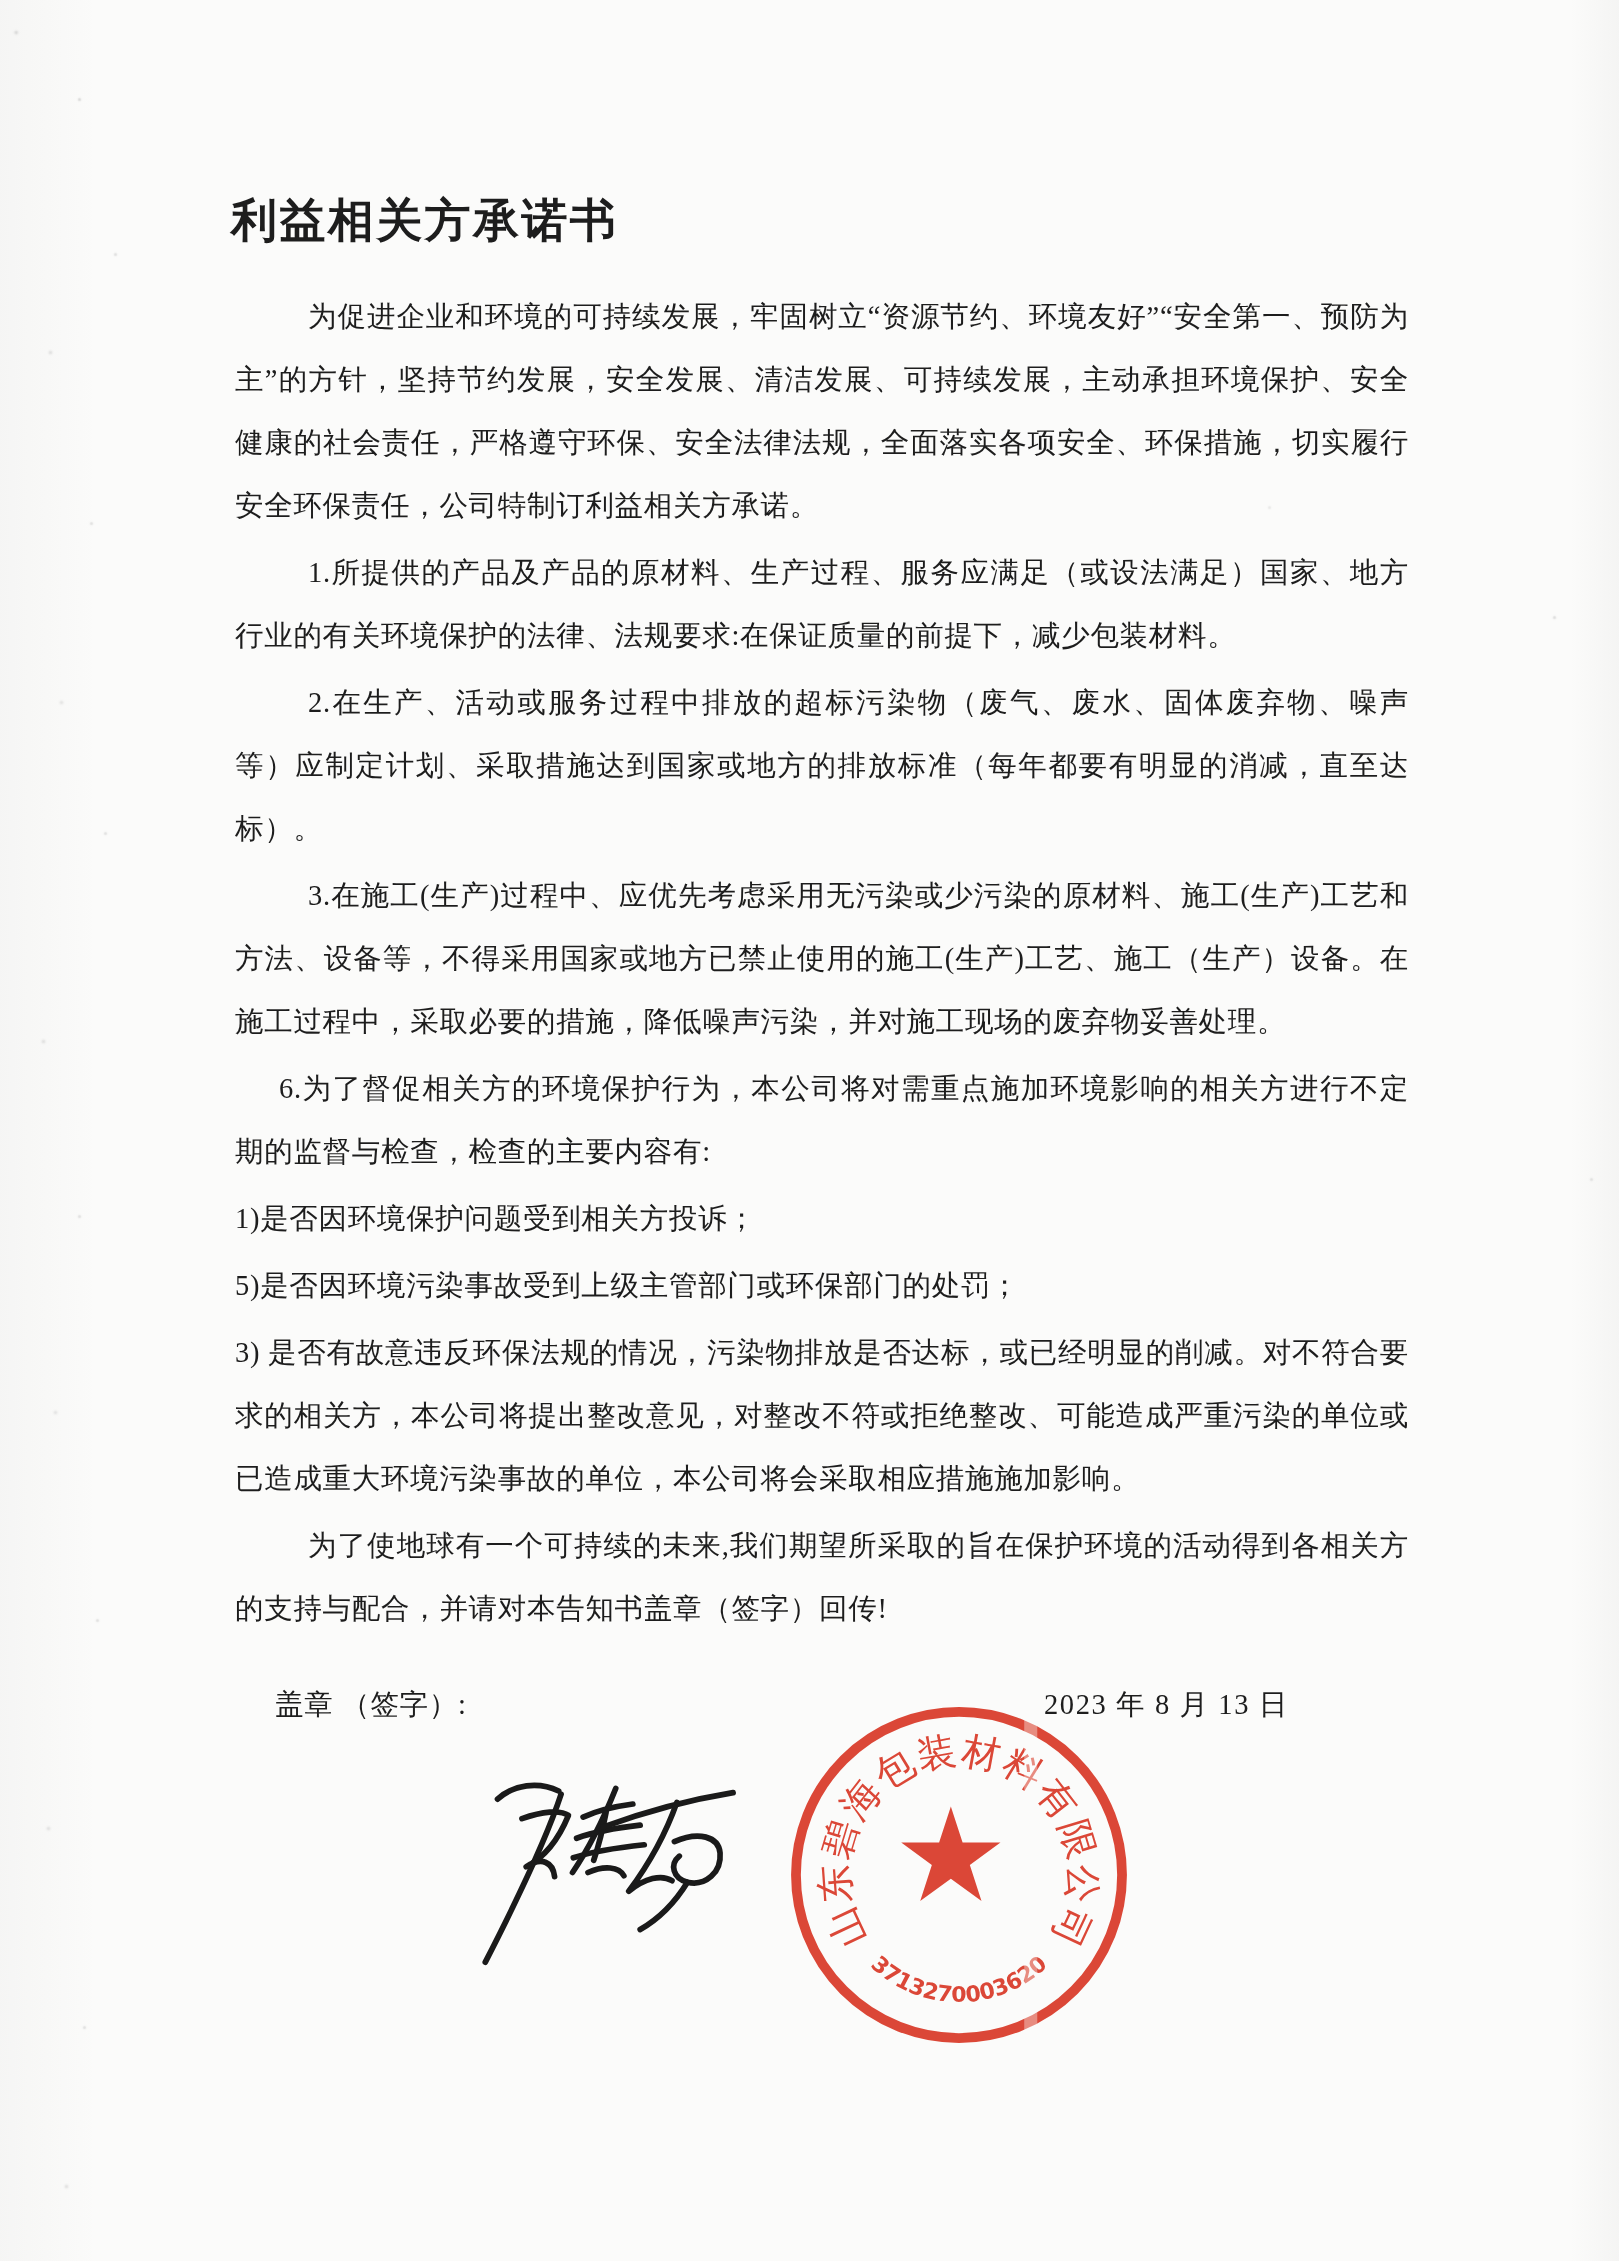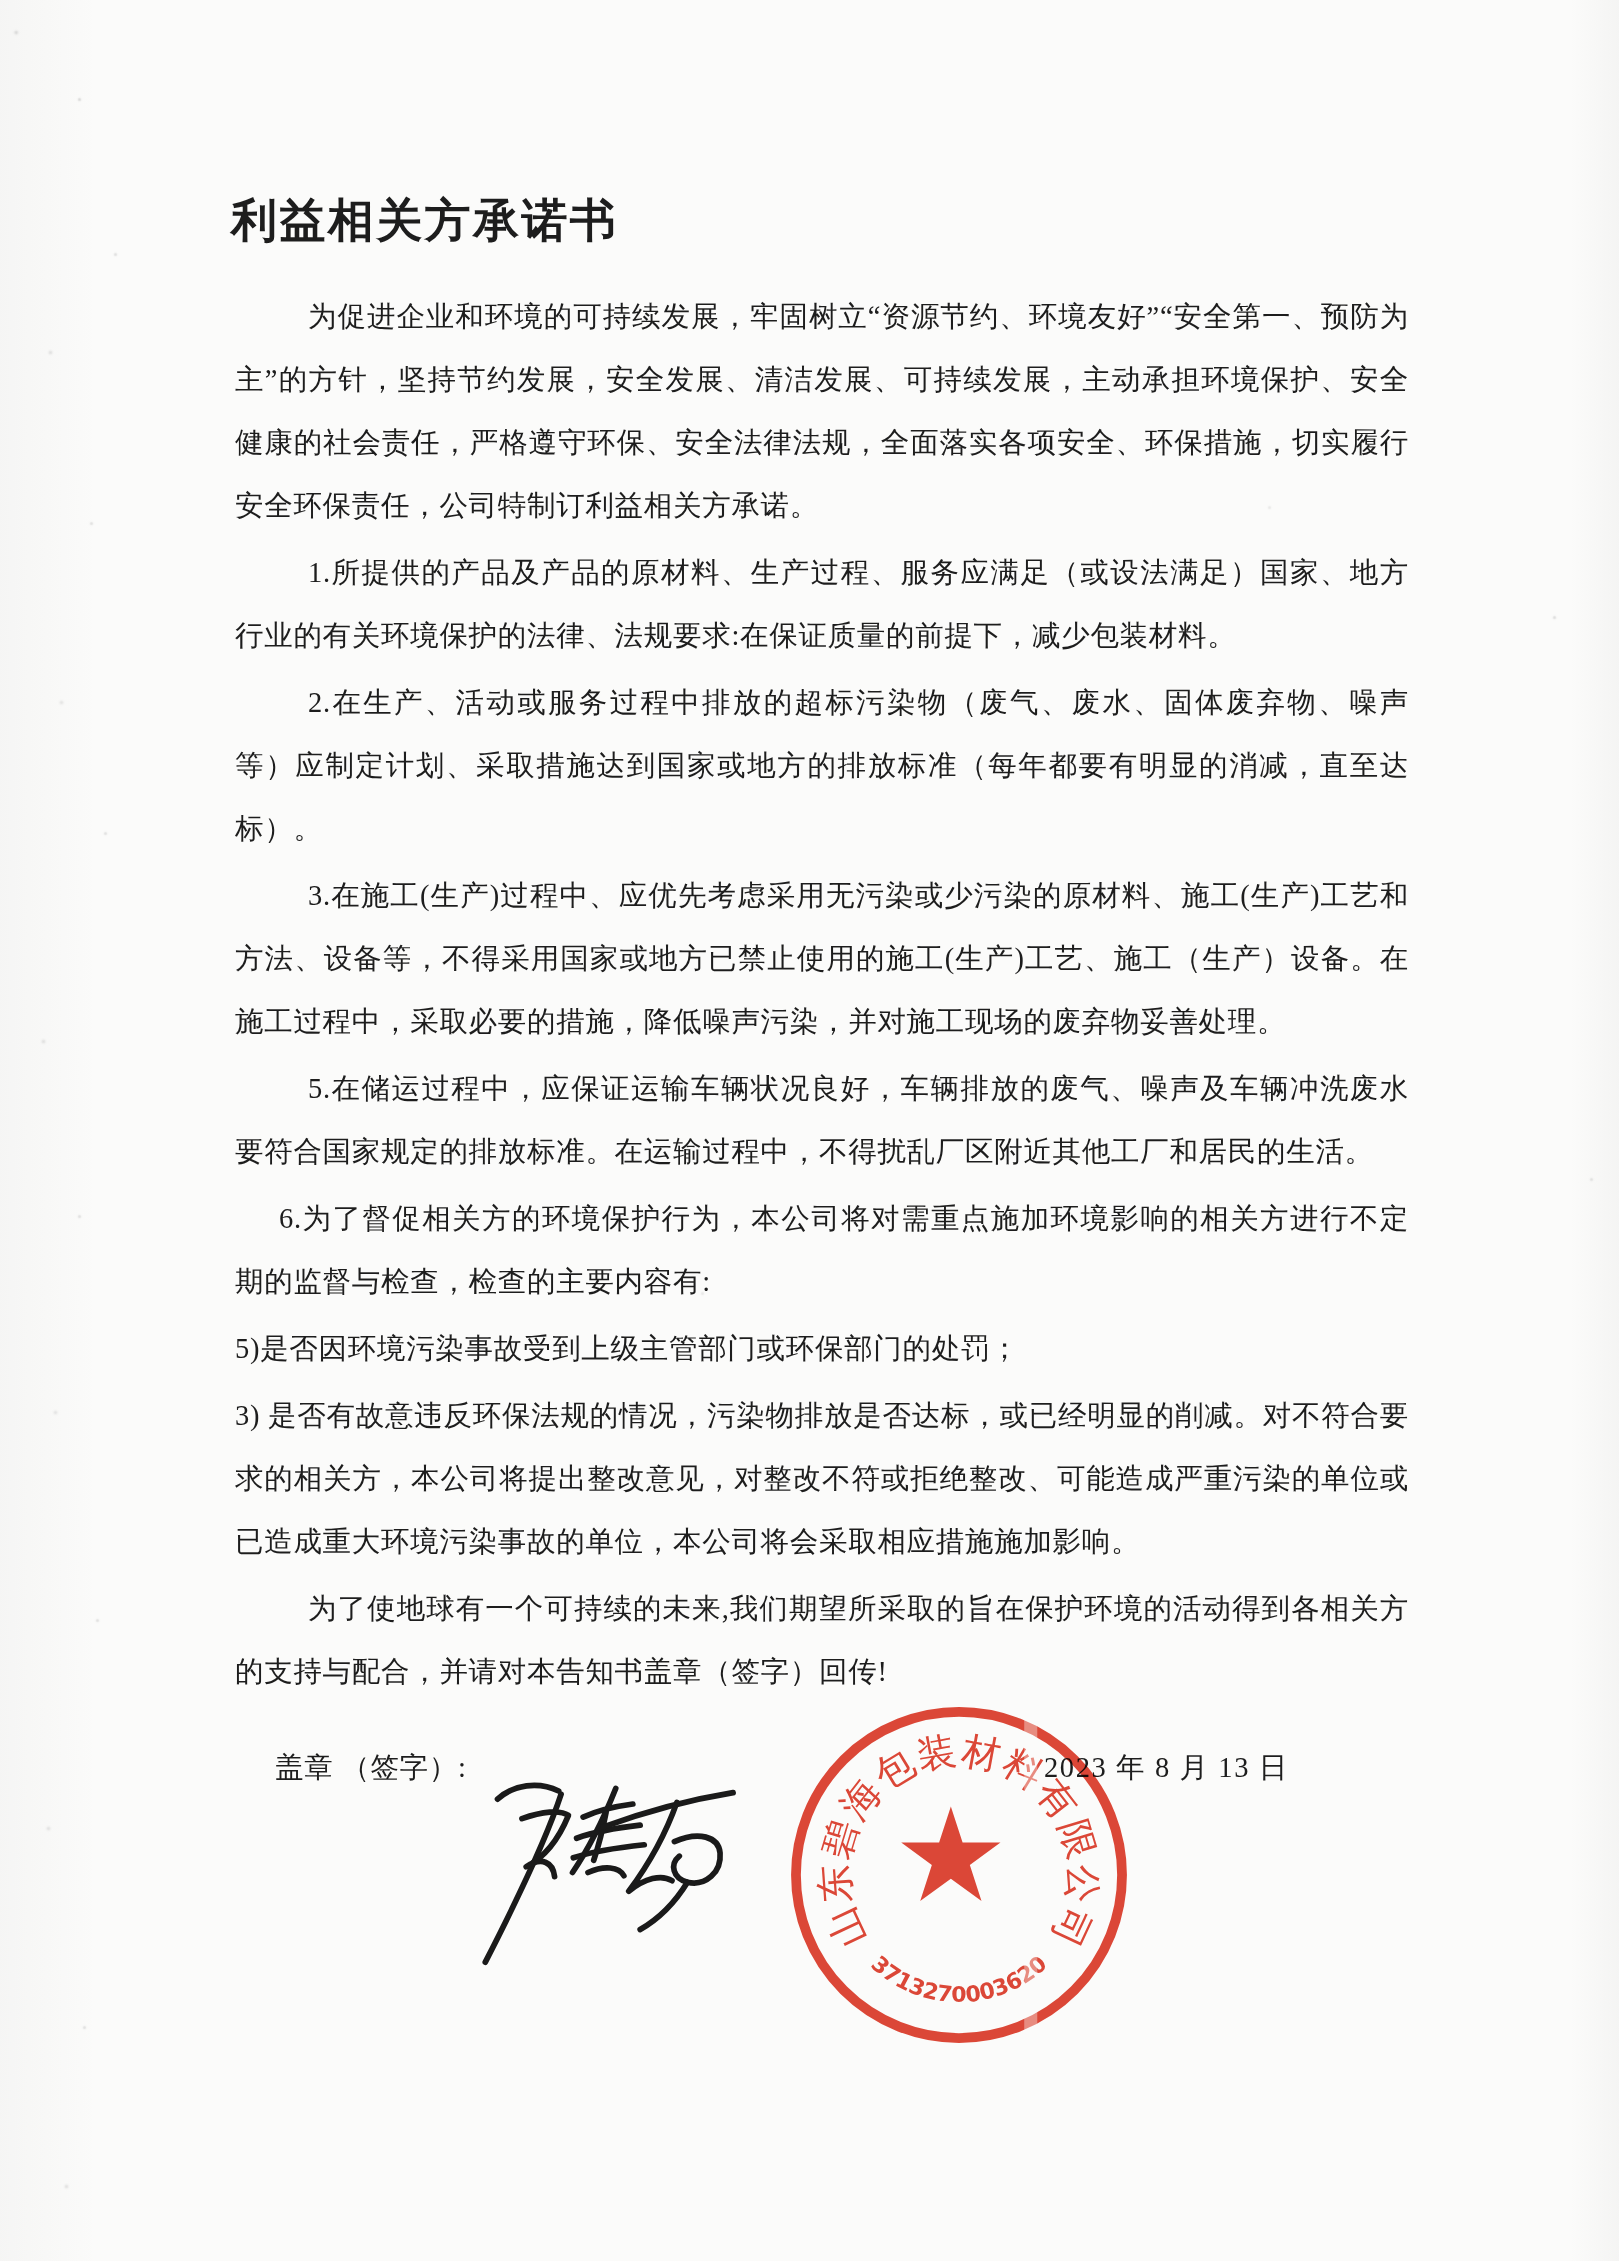--- a/index.html
+++ b/index.html
@@ -93,22 +93,22 @@
 <div id="paper"></div>
 <div id="speckles"></div>
 
 <div id="content">
   <h1 class="doc-title">利益相关方承诺书</h1>
 
   <p class="para indent-lg">为促进企业和环境的可持续发展，牢固树立“资源节约、环境友好”“安全第一、预防为主”的方针，坚持节约发展，安全发展、清洁发展、可持续发展，主动承担环境保护、安全健康的社会责任，严格遵守环保、安全法律法规，全面落实各项安全、环保措施，切实履行安全环保责任，公司特制订利益相关方承诺。</p>
   <p class="para indent-lg">1.所提供的产品及产品的原材料、生产过程、服务应满足（或设法满足）国家、地方行业的有关环境保护的法律、法规要求:在保证质量的前提下，减少包装材料。</p>
   <p class="para indent-lg">2.在生产、活动或服务过程中排放的超标污染物（废气、废水、固体废弃物、噪声等）应制定计划、采取措施达到国家或地方的排放标准（每年都要有明显的消减，直至达标）。</p>
   <p class="para indent-lg">3.在施工(生产)过程中、应优先考虑采用无污染或少污染的原材料、施工(生产)工艺和方法、设备等，不得采用国家或地方已禁止使用的施工(生产)工艺、施工（生产）设备。在施工过程中，采取必要的措施，降低噪声污染，并对施工现场的废弃物妥善处理。</p>
-  <p class="para indent-lg">5.在储运过程中，应保证运输车辆状况良好，车辆排放的废气、噪声及车辆冲洗废水要符合国家规定的排放标准。在运输过程中，不得扰乱厂区附近其他工厂和居民的生活。</p>
   <p class="para indent-md">6.为了督促相关方的环境保护行为，本公司将对需重点施加环境影响的相关方进行不定期的监督与检查，检查的主要内容有:</p>
+  <p class="para indent-none">1)是否因环境保护问题受到相关方投诉；</p>
   <p class="para indent-none">5)是否因环境污染事故受到上级主管部门或环保部门的处罚；</p>
   <p class="para indent-none">3) 是否有故意违反环保法规的情况，污染物排放是否达标，或已经明显的削减。对不符合要求的相关方，本公司将提出整改意见，对整改不符或拒绝整改、可能造成严重污染的单位或已造成重大环境污染事故的单位，本公司将会采取相应措施施加影响。</p>
   <p class="para indent-lg">为了使地球有一个可持续的未来,我们期望所采取的旨在保护环境的活动得到各相关方的支持与配合，并请对本告知书盖章（签字）回传!</p>
 
   <div class="sig-row">
     <span class="sig-label">盖章 （签字）:</span>
     <span class="sig-date">2023 年 8 月 13 日</span>
   </div>
 </div>
 

